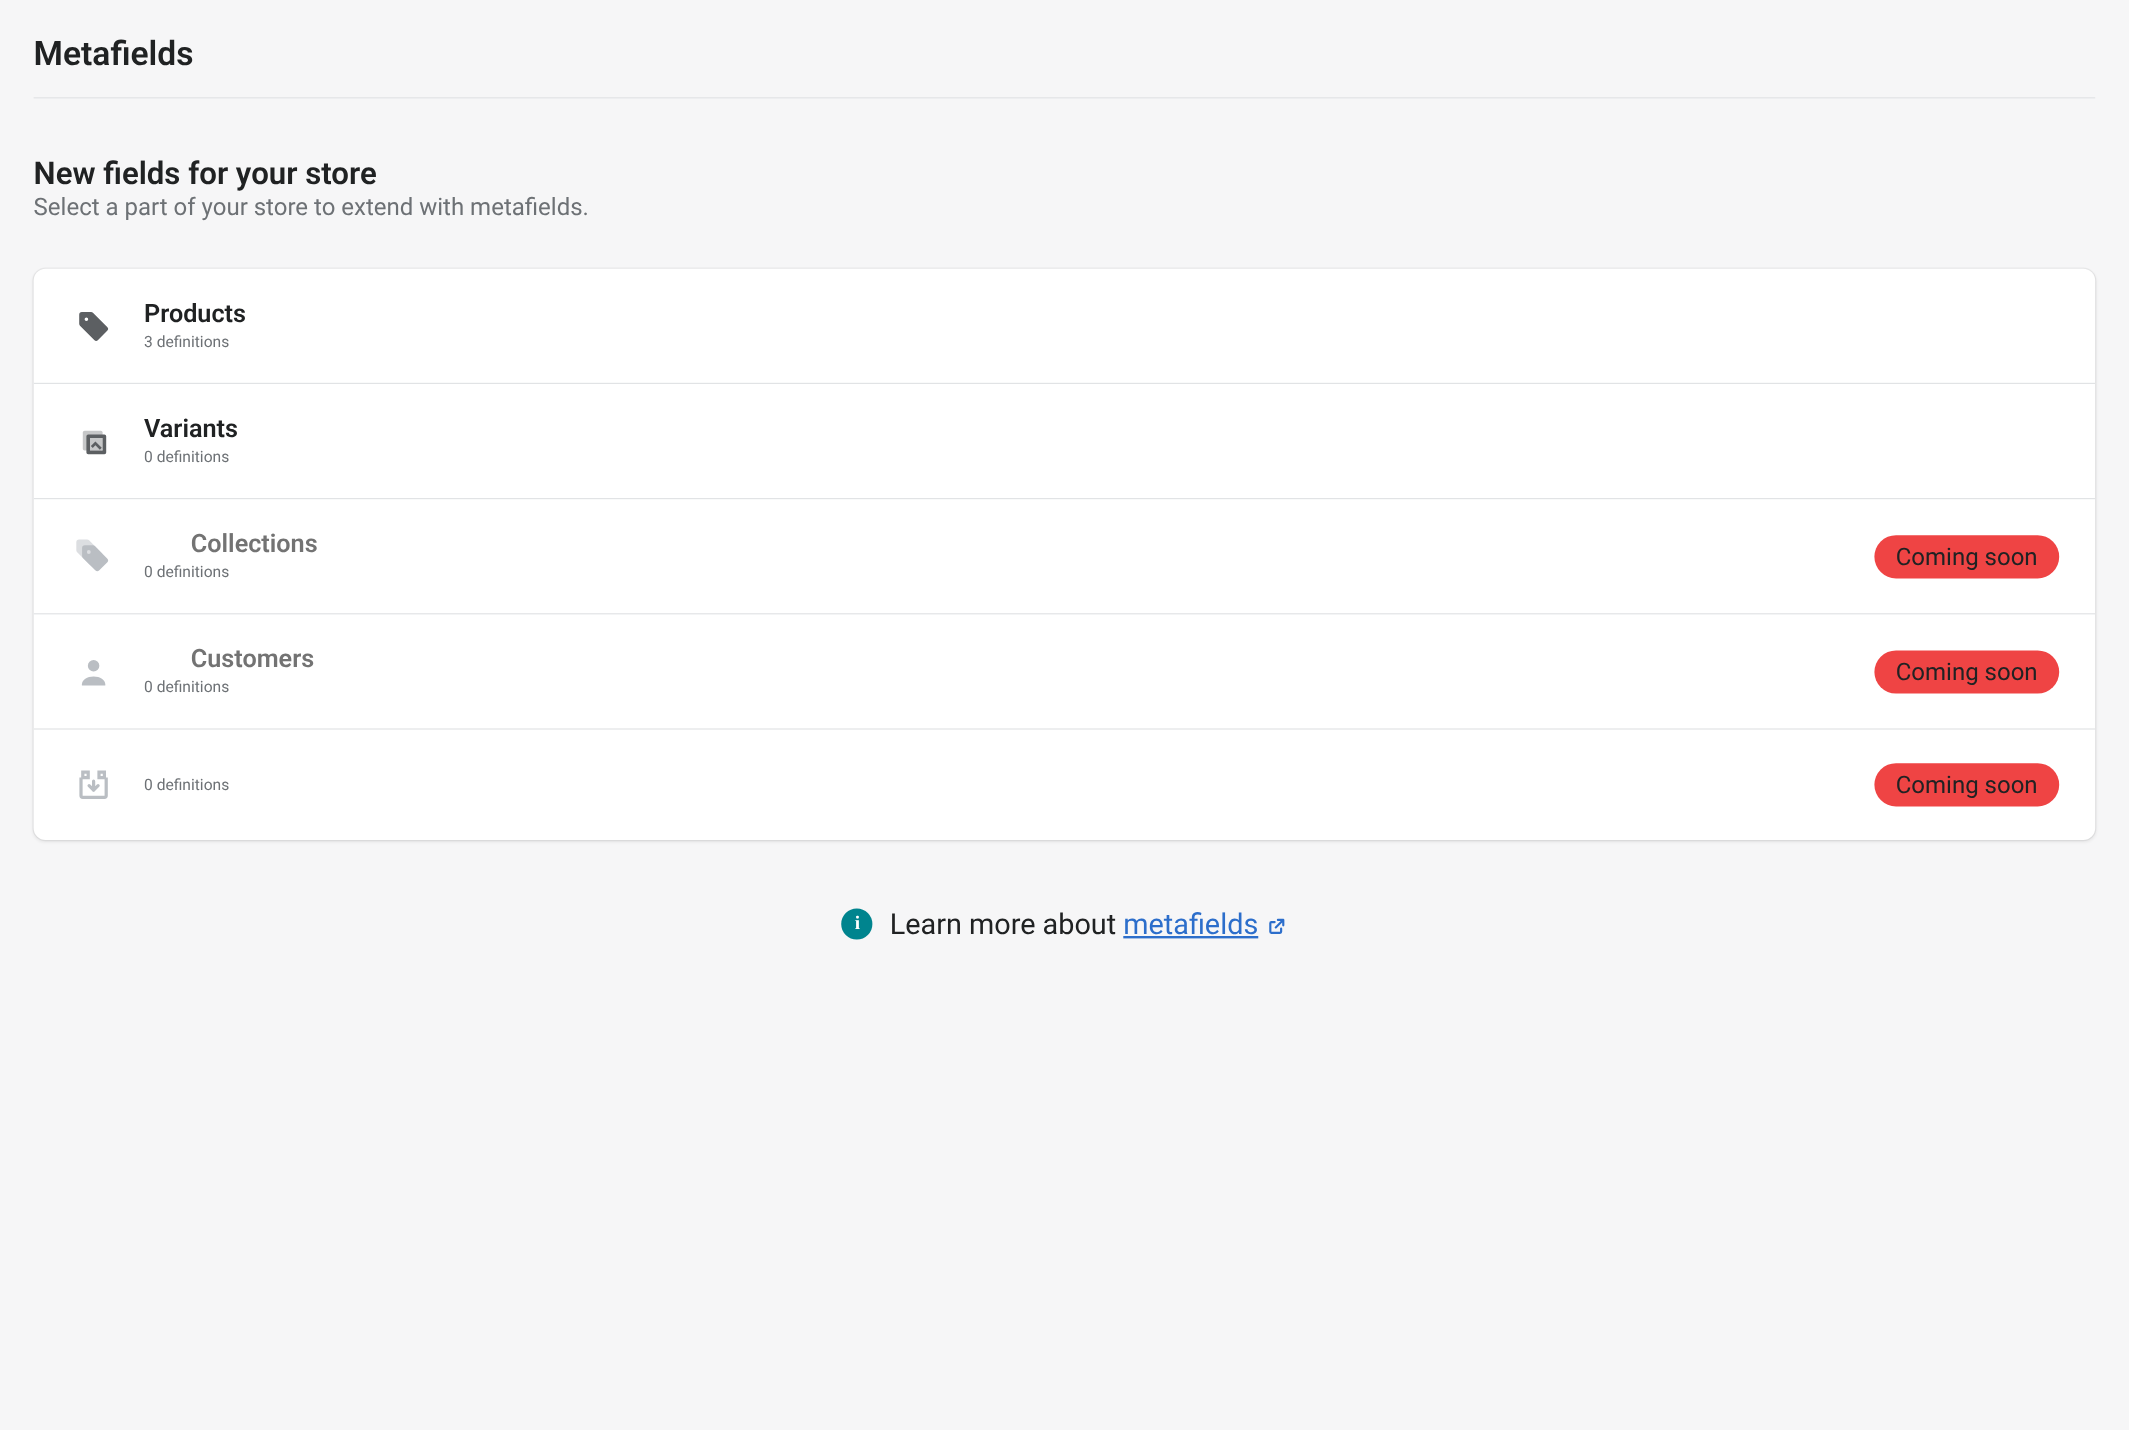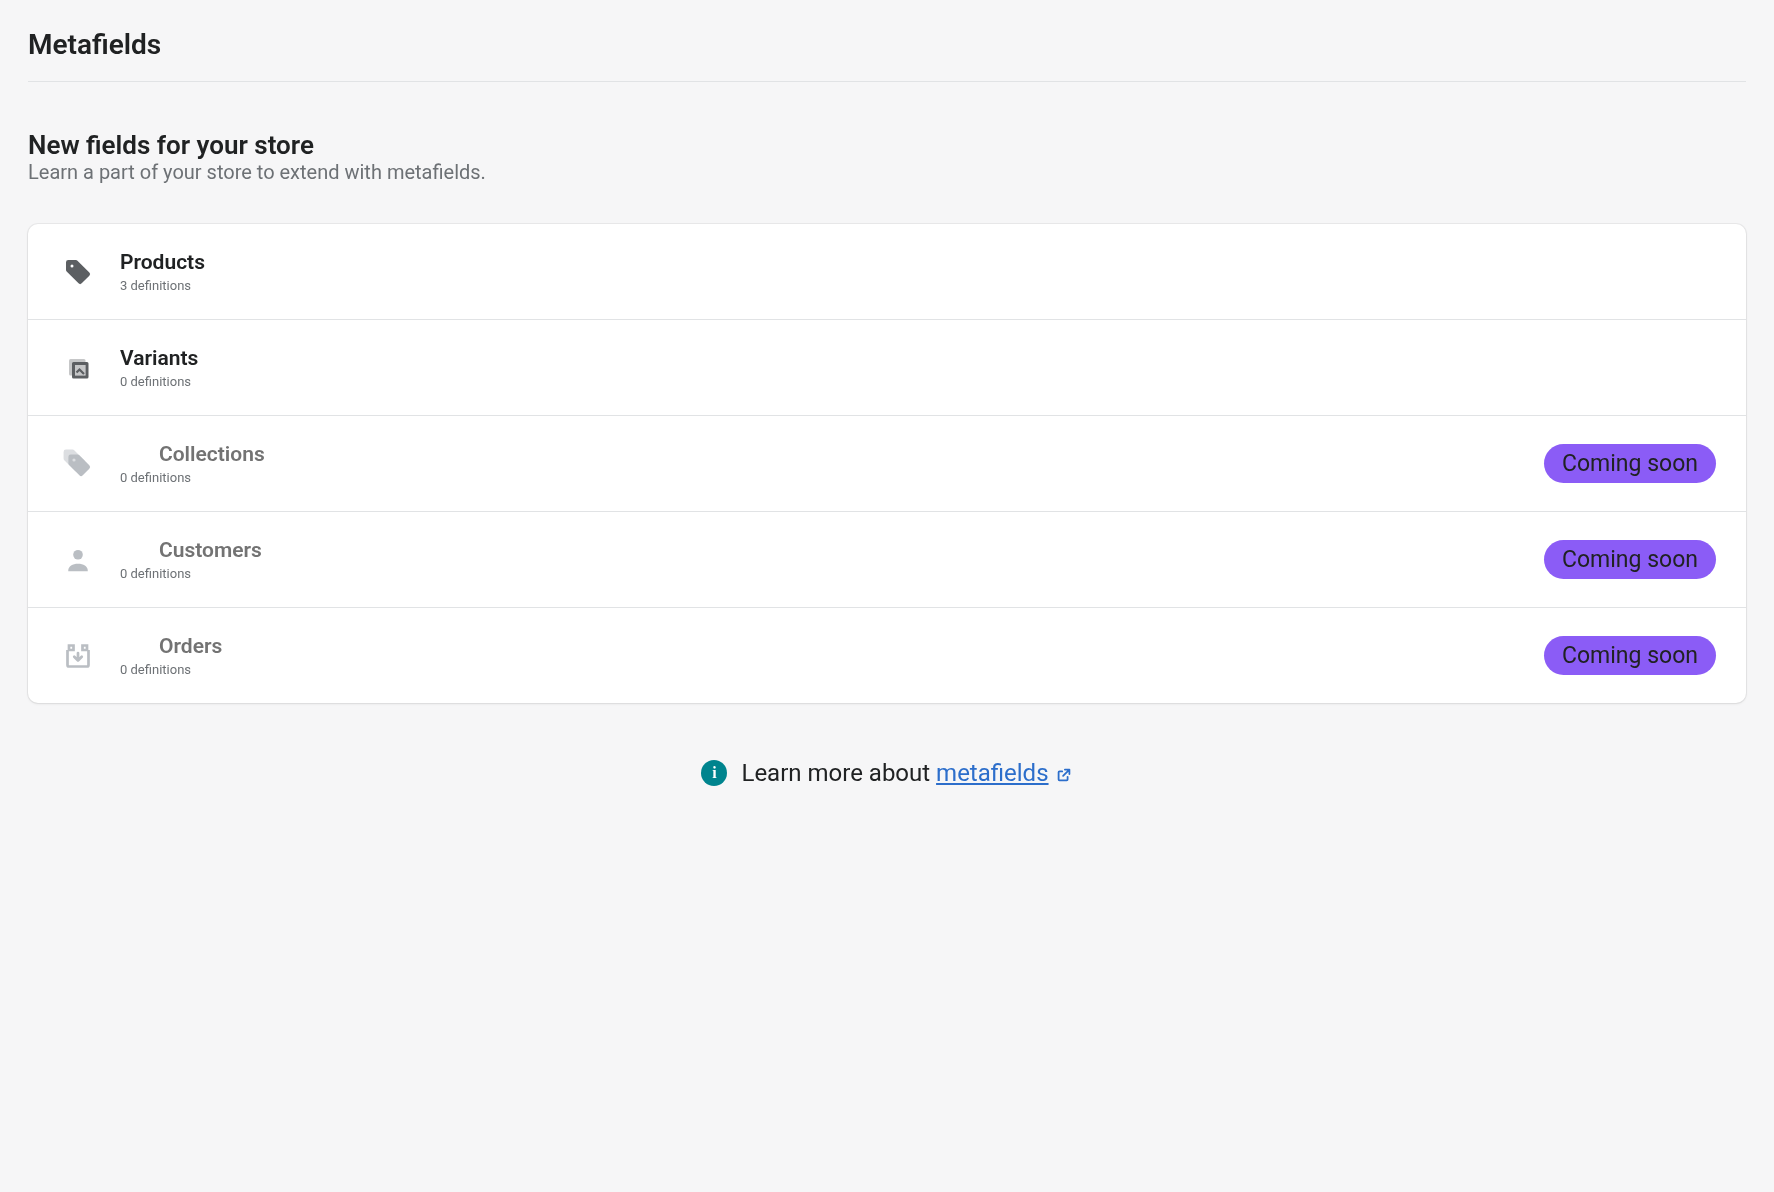--- a/index.html
+++ b/index.html
@@ -70,23 +70,23 @@
     }
     .row-title.muted {
       color: #737373;
       margin-left: 39px;
     }
     .row-subtitle {
       font-size: 13px;
       color: #6d7175;
     }
     .badge {
-      background-color: #8b5cf6;
-      color: #202223;
-      font-size: 23px;
+      background-color: #ef4444;
+      color: #202223;
+      font-size: 20px;
       padding: 6px 18px;
       border-radius: 20px;
     }
     .footer {
       display: flex;
       align-items: center;
       justify-content: center;
       margin-top: 56px;
       gap: 14px;
     }
@@ -116,21 +116,21 @@
       vertical-align: middle;
       margin-left: 6px;
     }
   </style>
 </head>
 <body>
 
 <h1 class="page-title">Metafields</h1>
 
 <h2 class="section-heading">New fields for your store</h2>
-<p class="section-subheading">Learn a part of your store to extend with metafields.</p>
+<p class="section-subheading">Select a part of your store to extend with metafields.</p>
 
 <div class="card">
 
   <div class="row">
     <div class="row-icon">
       <svg width="30" height="30" viewBox="0 0 20 20" fill="#5c5f62">
         <path d="M2 3.5A1.5 1.5 0 013.5 2h5.086a1.5 1.5 0 011.06.44l7.915 7.914a1.5 1.5 0 010 2.122l-5.086 5.085a1.5 1.5 0 01-2.121 0L2.439 9.646A1.5 1.5 0 012 8.586V3.5zM6 7a1 1 0 100-2 1 1 0 000 2z"></path>
       </svg>
     </div>
     <div class="row-content">
@@ -182,21 +182,20 @@
   </div>
 
   <div class="row row-disabled">
     <div class="row-icon">
       <svg width="30" height="30" viewBox="0 0 20 20" fill="none" stroke="#babec3" stroke-width="1.8">
         <path d="M4 3h3v3H4V3zm9 0h3v3h-3V3zM3 6v10a1 1 0 001 1h12a1 1 0 001-1V6"></path>
         <path d="M10 8v5m0 0l-2.5-2.5M10 13l2.5-2.5" stroke-linecap="round" stroke-linejoin="round"></path>
       </svg>
     </div>
     <div class="row-content">
-      <div class="row-title muted">Orders</div>
       <div class="row-subtitle">0 definitions</div>
     </div>
     <span class="badge">Coming soon</span>
   </div>
 
 </div>
 
 <div class="footer">
   <span class="info-icon-wrap">i</span>
   <span class="footer-text">

